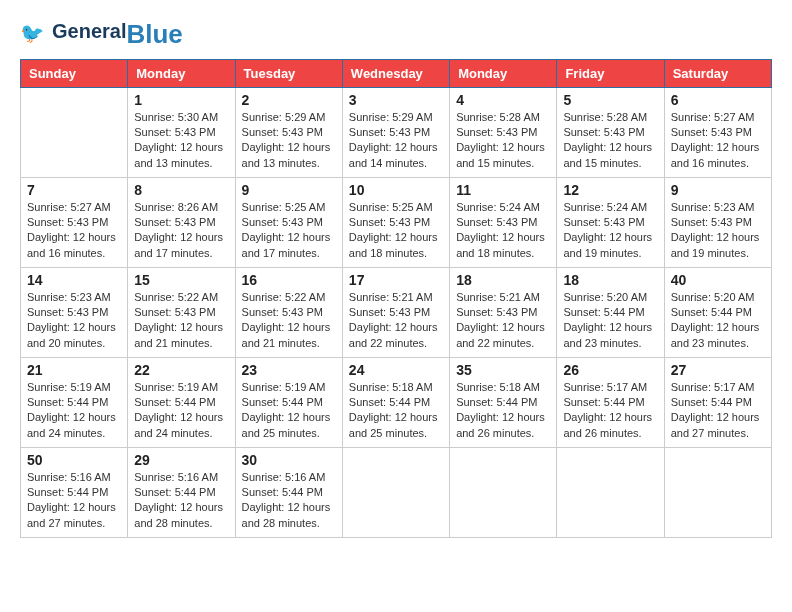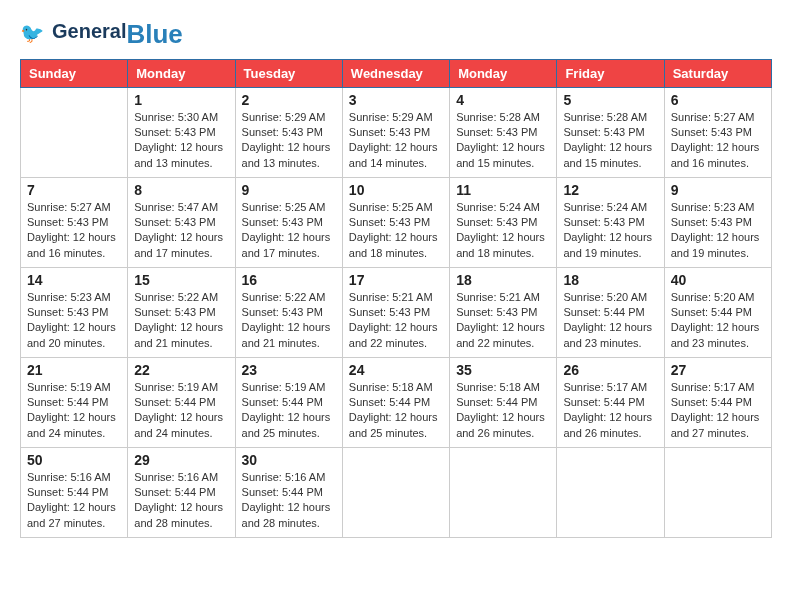--- a/index.html
+++ b/index.html
@@ -165,21 +165,21 @@
       <tr class="week-row">
         <td>
           <span class="day-number">7</span>
           <div class="day-info" style="white-space: pre-line;">Sunrise: 5:27 AM
 Sunset: 5:43 PM
 Daylight: 12 hours
 and 16 minutes.</div>
         </td>
         <td>
           <span class="day-number">8</span>
-          <div class="day-info" style="white-space: pre-line;">Sunrise: 5:47 AM
+          <div class="day-info" style="white-space: pre-line;">Sunrise: 8:26 AM
 Sunset: 5:43 PM
 Daylight: 12 hours
 and 17 minutes.</div>
         </td>
         <td>
           <span class="day-number">9</span>
           <div class="day-info" style="white-space: pre-line;">Sunrise: 5:25 AM
 Sunset: 5:43 PM
 Daylight: 12 hours
 and 17 minutes.</div>

